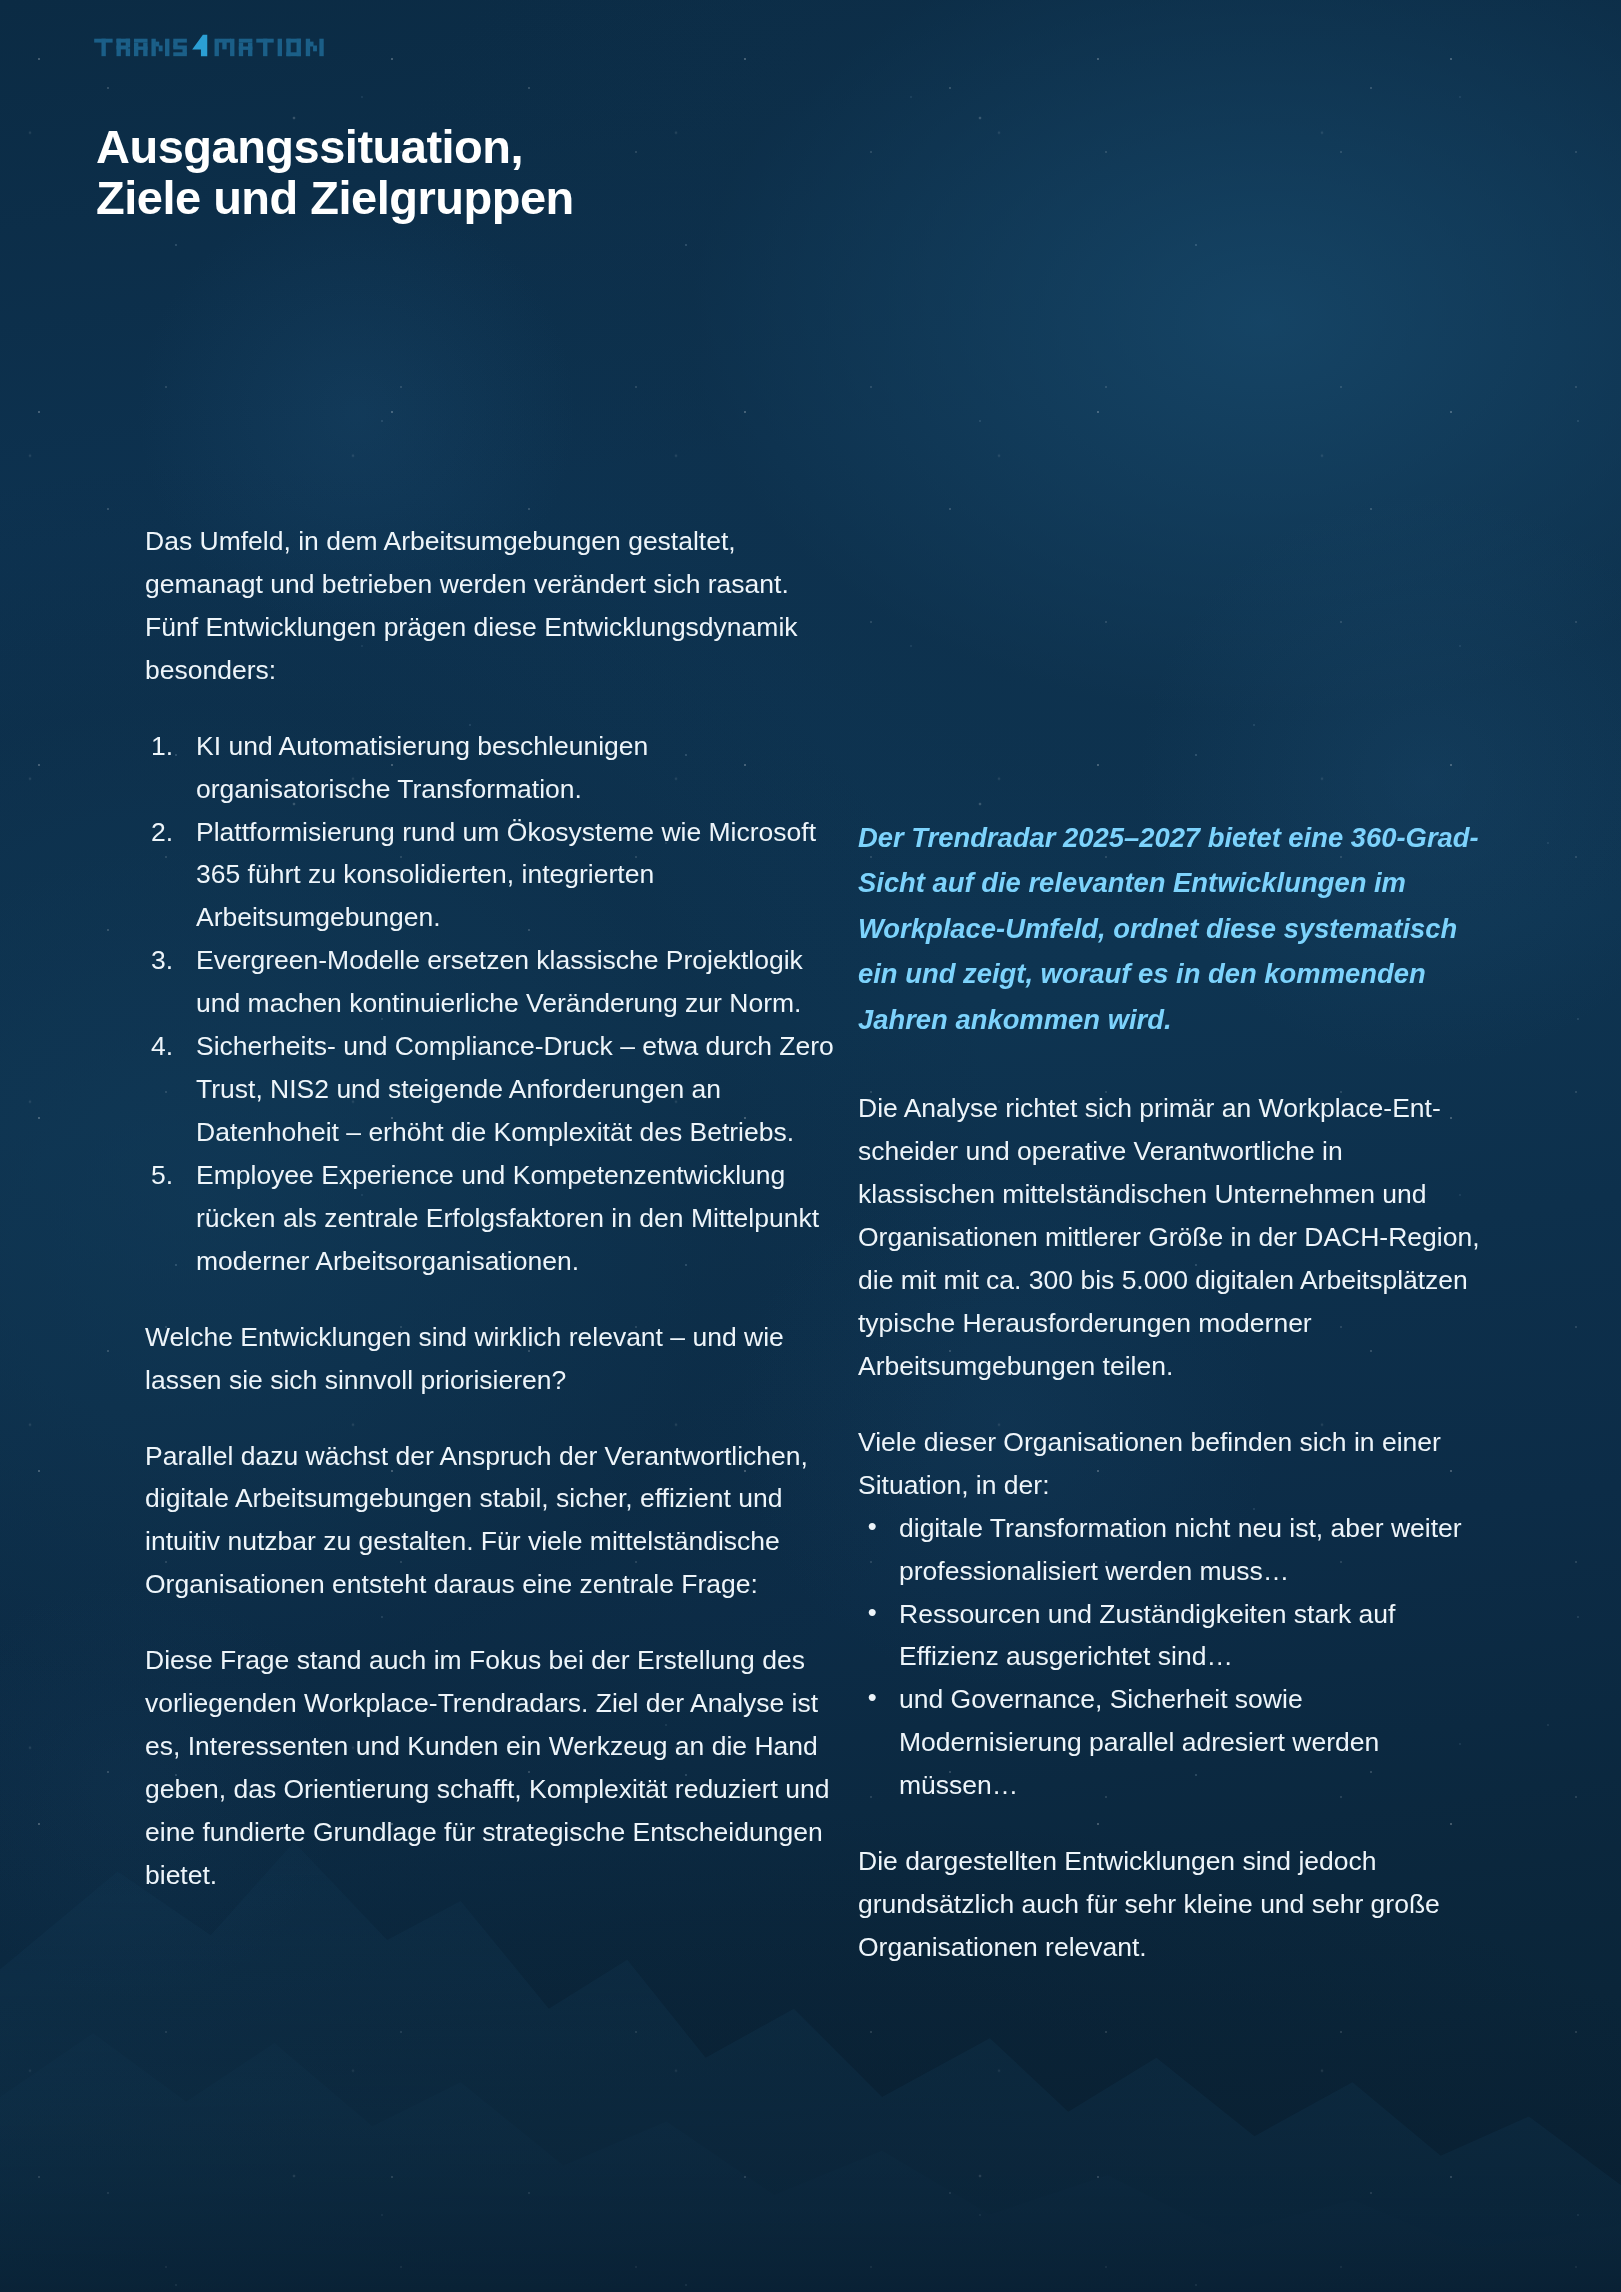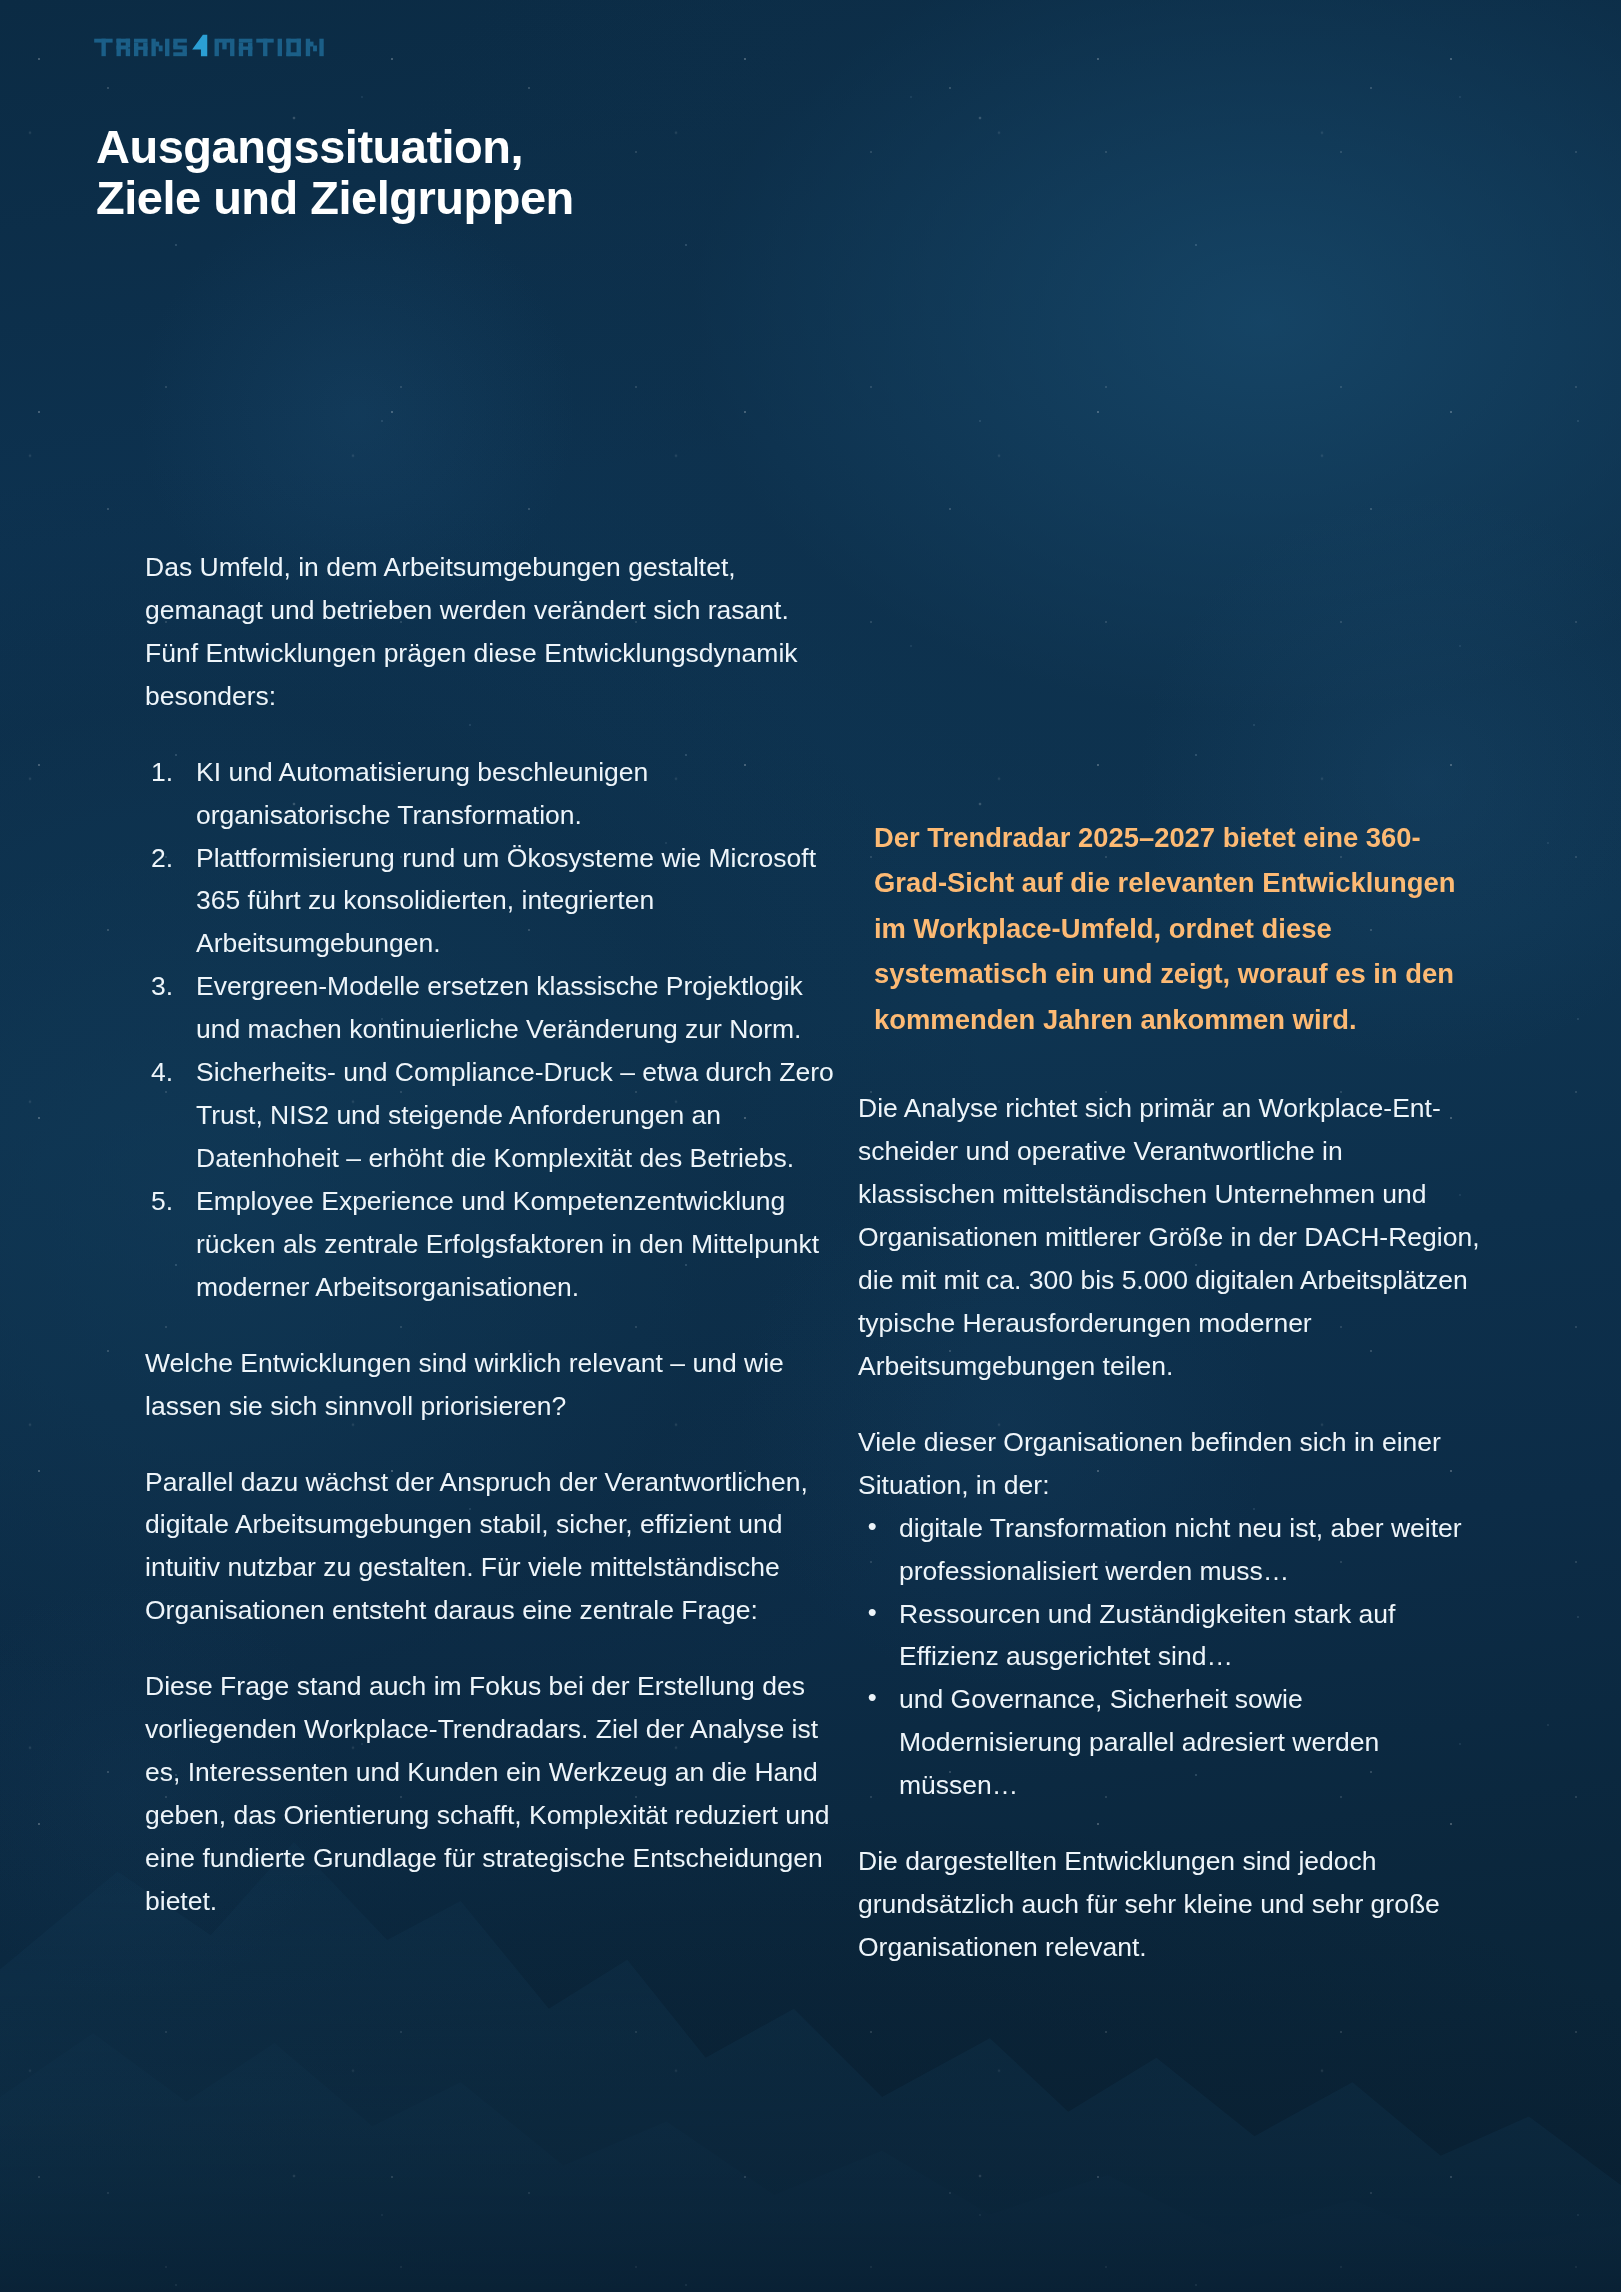--- a/index.html
+++ b/index.html
@@ -87,45 +87,46 @@
     font-size:47px;
     line-height:1.08;
     font-weight:bold;
     letter-spacing:-0.5px;
   }
   .title .line { display:block; white-space:nowrap; }
 
   .col-left {
     position:absolute;
     left:145px;
-    top:546px;
+    top:520px;
     width:702px;
     color:#eef5fa;
     font-size:26.5px;
     line-height:1.62;
   }
   .col-right {
     position:absolute;
     left:858px;
     top:815px;
     width:627px;
     color:#eef5fa;
     font-size:26.5px;
     line-height:1.62;
   }
 
   .para { margin:0 0 33px 0; }
   .para:last-child { margin-bottom:0; }
 
   .highlight {
-    color:#fdba74;
+    color:#7dd3fc;
+    font-style:italic;
     font-weight:bold;
     font-size:27.4px;
     line-height:1.66;
-    margin:0 0 45px 16px;
+    margin:0 0 45px 0;
   }
 
   ol.numbered {
     list-style:none;
     margin:0 0 33px 0;
     padding:0;
   }
   ol.numbered > li {
     position:relative;
     padding-left:51px;

